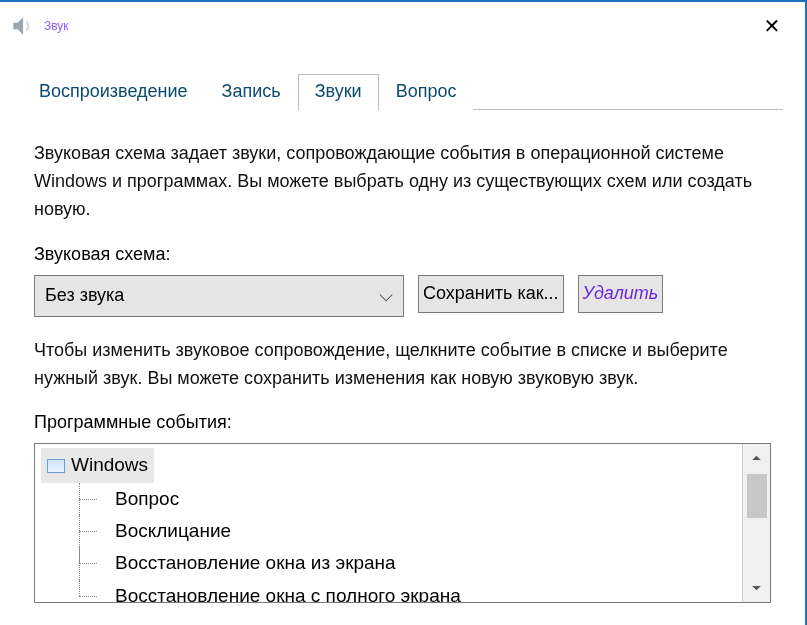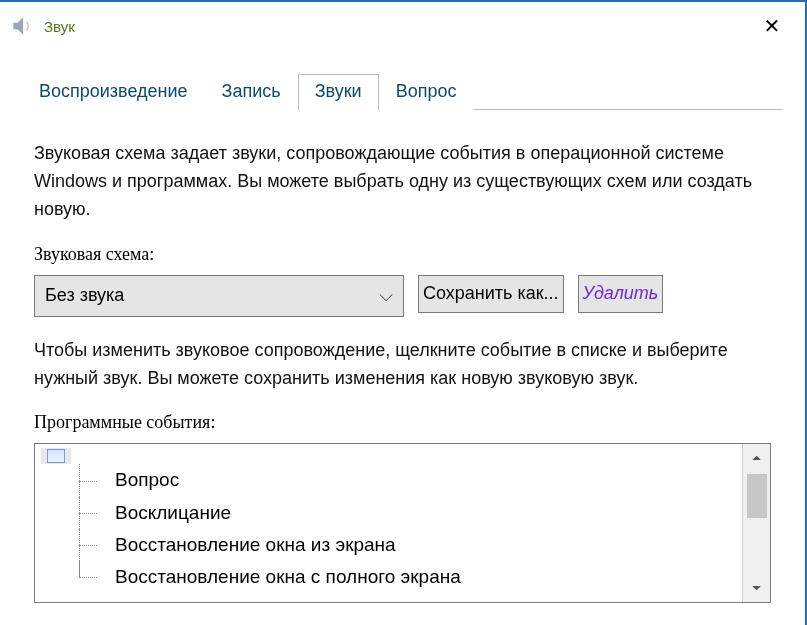--- a/index.html
+++ b/index.html
@@ -21,22 +21,22 @@
     height: 48px;
     padding: 0 8px;
   }
   .titlebar .ticon {
     width: 28px; height: 28px;
     margin-right: 8px;
     display:flex;align-items:center;justify-content:center;
   }
   .titlebar .title {
     flex: 1;
-    font-size: 15px;
-    color: #4d7c0f;
+    font-size: 12px;
+    color: #8b5cf6;
   }
   .titlebar .closebtn {
     width: 50px; height: 48px;
     display:flex;align-items:center;justify-content:center;
     font-size: 20px;
     cursor: default;
   }
   .tabstrip {
     display:flex;
     align-items:flex-end;
@@ -73,21 +73,20 @@
   }
   .para {
     font-size: 18px;
     line-height: 1.55;
     color:#111;
     margin: 12px 0 18px 0;
   }
   .label {
     font-size: 18px;
     margin: 20px 0 10px 0;
-    font-family: Liberation Serif, serif;
   }
   .row {
     display:flex;
     gap:14px;
     align-items:stretch;
     margin-bottom: 20px;
   }
   .combo {
     flex: 0 0 370px;
     display:flex;
@@ -208,20 +207,21 @@
   </div>
 
   <div class="para">Чтобы изменить звуковое сопровождение, щелкните событие в списке и выберите нужный звук. Вы можете сохранить изменения как новую звуковую звук.</div>
 
   <div class="label">Программные события:</div>
 
   <div class="treebox">
     <div class="treeinner">
       <div class="treeroot">
         <span class="winicon"></span>
+        <span>Windows</span>
       </div>
       <div class="treeitem cont">Вопрос</div>
       <div class="treeitem cont">Восклицание</div>
       <div class="treeitem cont">Восстановление окна из экрана</div>
       <div class="treeitem">Восстановление окна с полного экрана</div>
     </div>
     <div class="scrollbar">
       <div class="sbbtn">⏶</div>
       <div class="sbthumb"></div>
       <div style="flex:1"></div>

